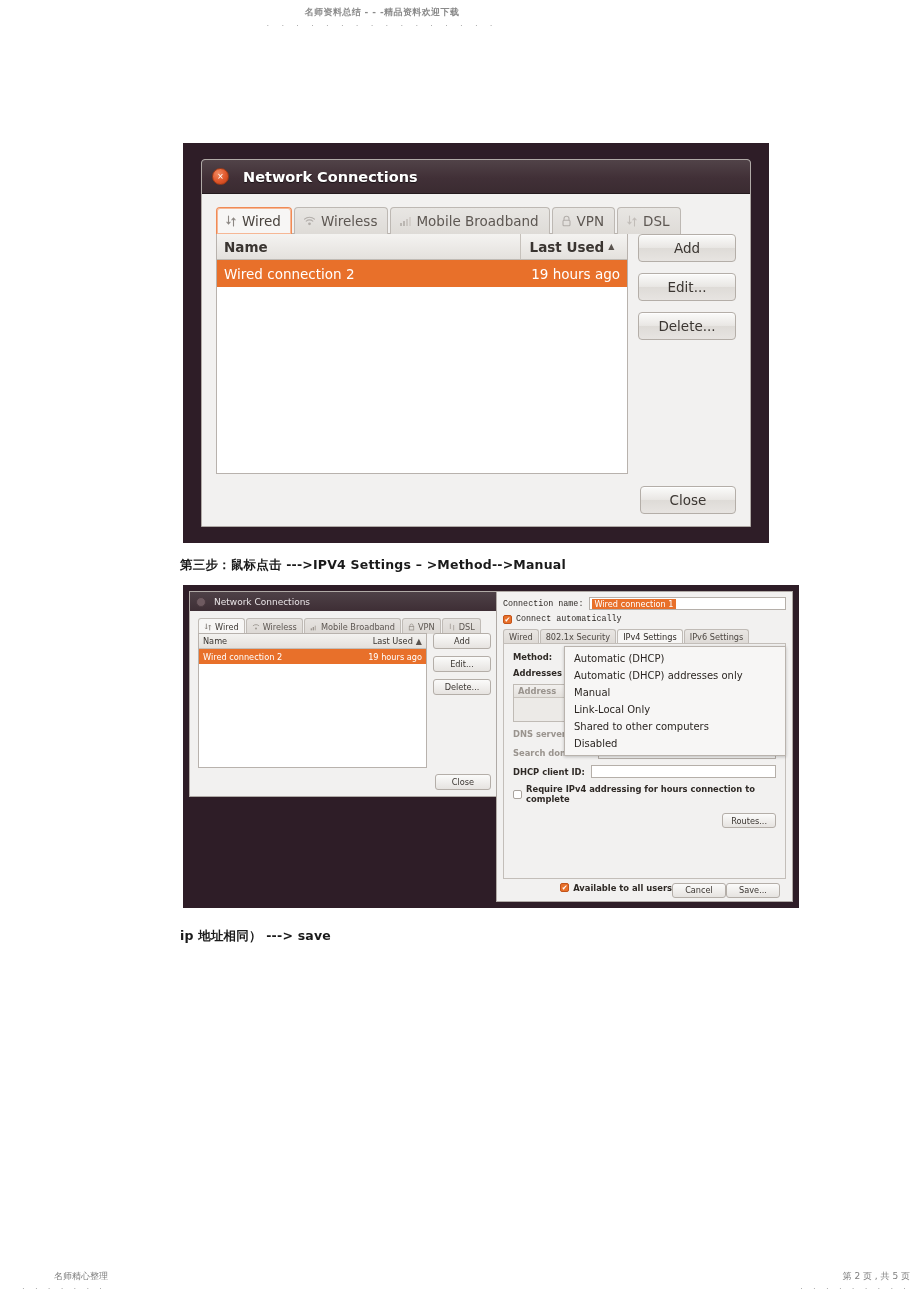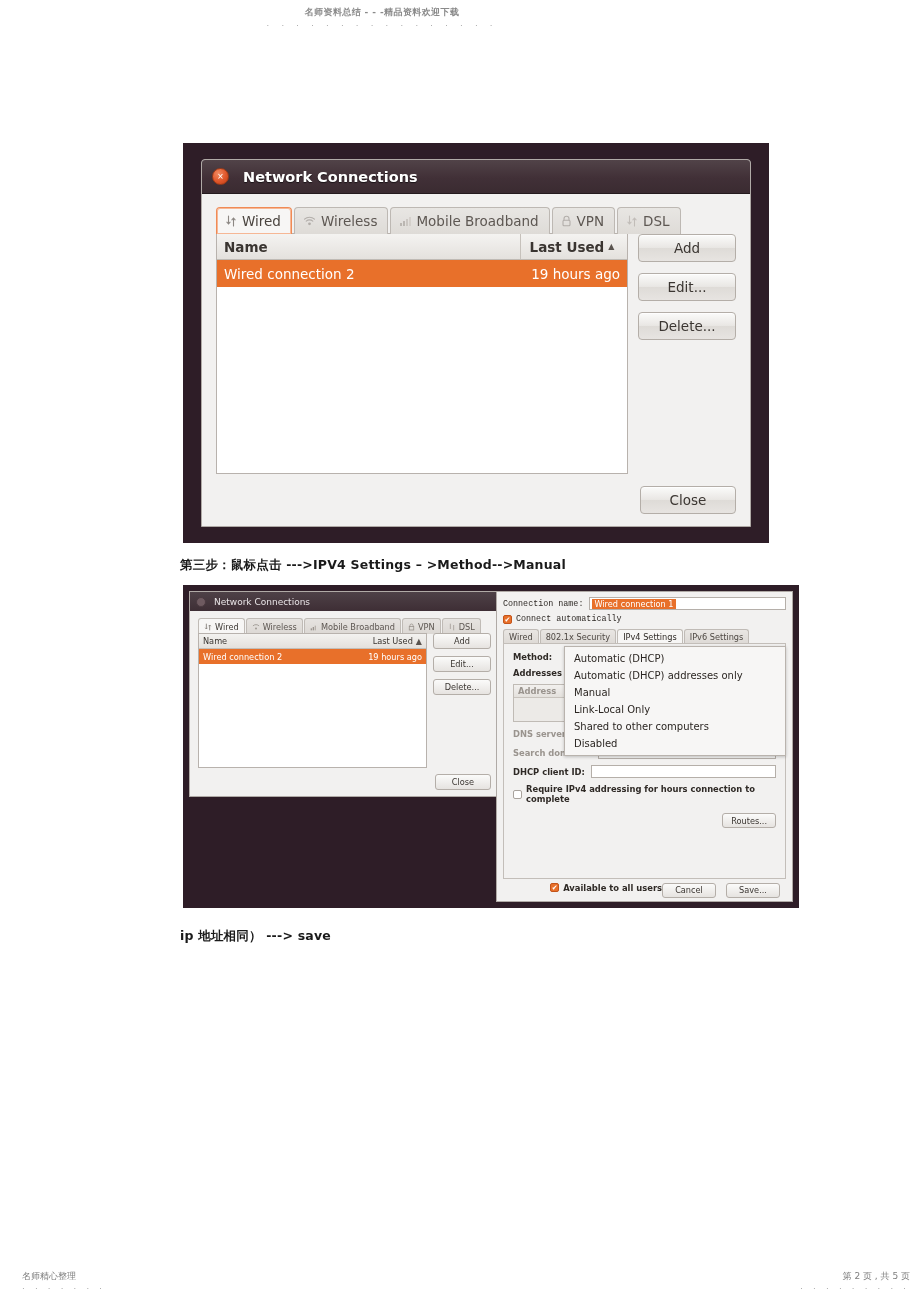--- a/index.html
+++ b/index.html
@@ -25,21 +25,21 @@
   .doc-header .wm-dots {
     font-size:8px; color:#9a9a9a; letter-spacing:5px; margin-top:2px;
   }
   .doc-footer-left {
     position:absolute; left:22px; bottom:10px;
   }
   .doc-footer-right {
     position:absolute; right:10px; bottom:10px; text-align:right;
   }
   .doc-footer-left .wm-text, .doc-footer-right .wm-text {
-    font-size:9px; color:#7d7d7d; font-family:"DejaVu Sans", sans-serif;
+    font-size:9px; color:#7d7d7d; font-family:"DejaVu Sans", sans-serif;margin-left:32px;
   }
   .doc-footer-left .wm-dots, .doc-footer-right .wm-dots {
     font-size:8px; color:#9a9a9a; letter-spacing:4px; margin-top:1px;
   }
 
   
   .para {
     position:absolute;
     font-family:"DejaVu Sans", sans-serif;
     font-size:12.5px;
@@ -289,21 +289,21 @@
     font-size:8.2px;color:#3b3632;padding:1px 8px;height:15px;
     background:linear-gradient(180deg,#fbfbfa,#e6e3e0);
     border:1px solid #b4aea8;border-radius:3px;
     display:flex;align-items:center;justify-content:center;
     font-family:"DejaVu Sans", sans-serif;
   }
   .dlg-foot{
     height:22px;display:flex;align-items:center;justify-content:flex-end;
     padding:0 6px;flex-shrink:0;
   }
-  .foot-btns{display:flex;gap:10px;}
+  .foot-btns{display:flex;gap:0;}
   .foot-btn{width:54px;}
 
   
   .dropdown{
     position:absolute; left:60px; top:2px; width:222px;
     background:#f7f6f5; border:1px solid #b9b3ad;
     box-shadow:0 1px 3px rgba(0,0,0,0.22);
     z-index:10; padding:3px 0;
   }
   .dd-item{

